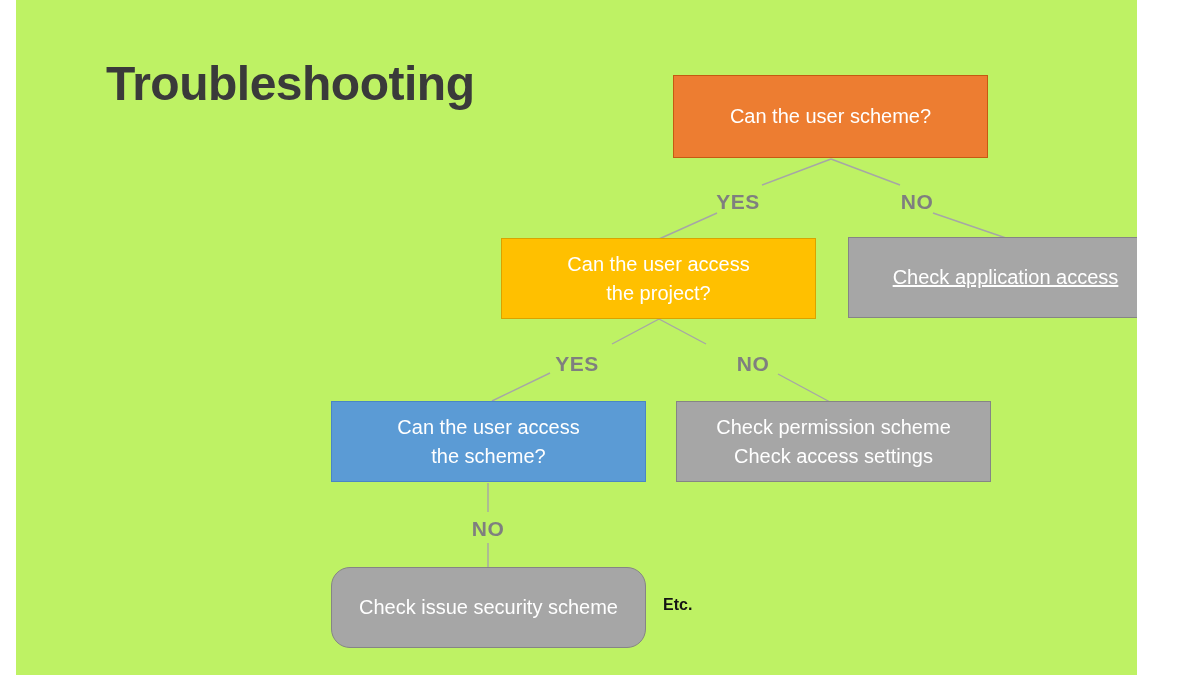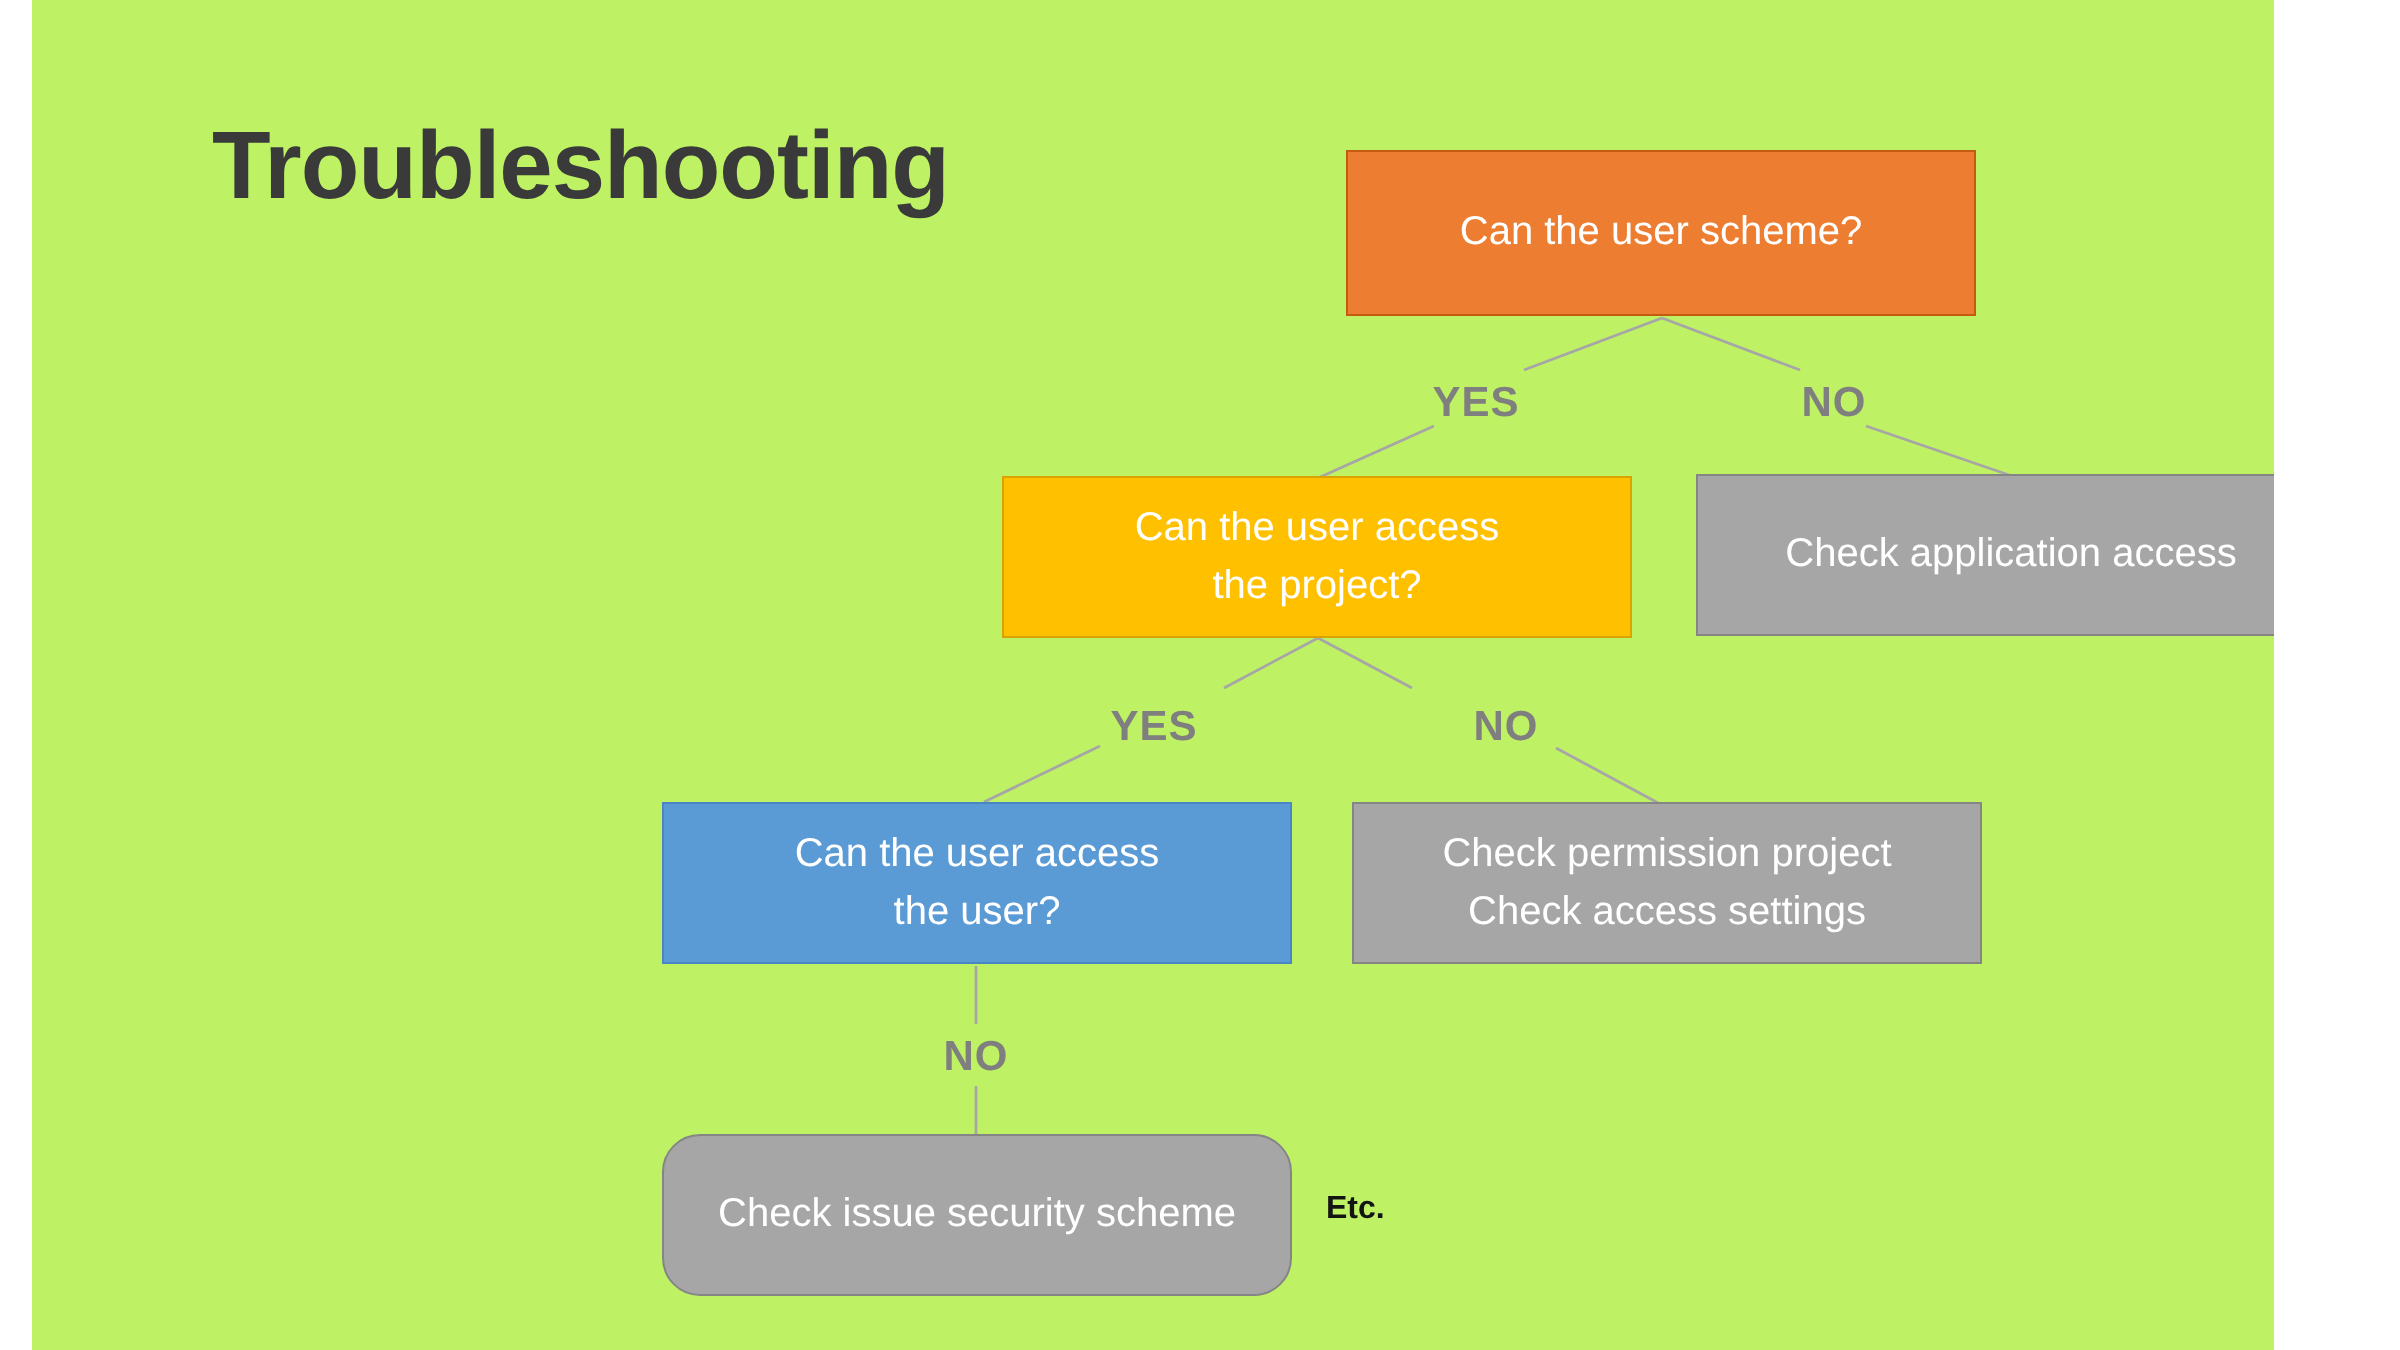--- a/index.html
+++ b/index.html
@@ -20,21 +20,21 @@
     display:flex; flex-direction:column; justify-content:center; align-items:center;
     color:#ffffff; font-size:20px; line-height:29px; text-align:center;
   }
   .node .line { display:block; }
   .node-orange { background:#ED7D31; border:1.5px solid #C55A11; }
   .node-yellow { background:#FFC000; border:1.5px solid #D9A300; }
   .node-blue   { background:#5B9BD5; border:1.5px solid #4A86C5; }
   .node-gray   { background:#A6A6A6; border:1.5px solid #858585; }
   #node-login        { left:657px; top:75px;  height:83px; }
   #node-project      { left:485px; top:238px; height:81px; }
-  #node-app-access   { left:832px; top:237px; height:81px; }
+  #node-app-access   { left:832px; top:237px; height:81px;text-decoration:underline; }
   #node-issue        { left:315px; top:401px; height:81px; }
   #node-permission   { left:660px; top:401px; height:81px; }
   #node-security     { left:315px; top:567px; height:81px;border-radius:19px; }
   .edge-label {
     position:absolute; transform:translateX(-50%);
     font-size:21px; font-weight:700; color:#7F7F7F; letter-spacing:0.5px;
   }
   #edge-label-yes-1 { left:722px; top:190px; }
   #edge-label-no-1  { left:901px; top:190px; }
   #edge-label-yes-2 { left:561px; top:352px; }
@@ -75,25 +75,25 @@
     <span class="line">the project?</span>
   </div>
 
   <div id="node-app-access" class="node node-gray">
     <span class="line">Check application access</span>
     <span class="line"></span>
   </div>
 
   <div id="node-issue" class="node node-blue">
     <span class="line">Can the user access</span>
-    <span class="line">the user?</span>
+    <span class="line">the scheme?</span>
   </div>
 
   <div id="node-permission" class="node node-gray">
-    <span class="line">Check permission project</span>
+    <span class="line">Check permission scheme</span>
     <span class="line">Check access settings</span>
   </div>
 
   <div id="node-security" class="node node-gray">
     <span class="line">Check issue security scheme</span>
     <span class="line"></span>
   </div>
 
   <span id="edge-label-yes-1" class="edge-label">YES</span>
   <span id="edge-label-no-1" class="edge-label">NO</span>

